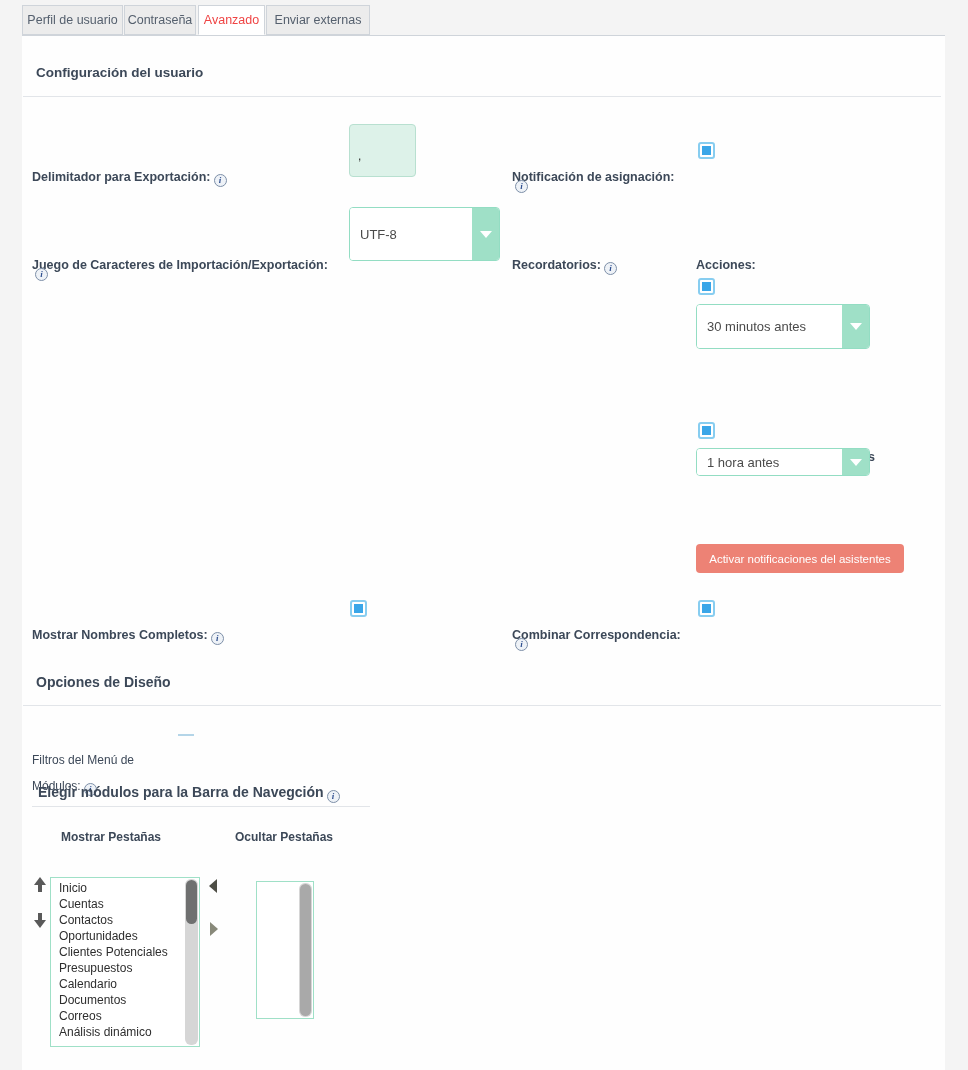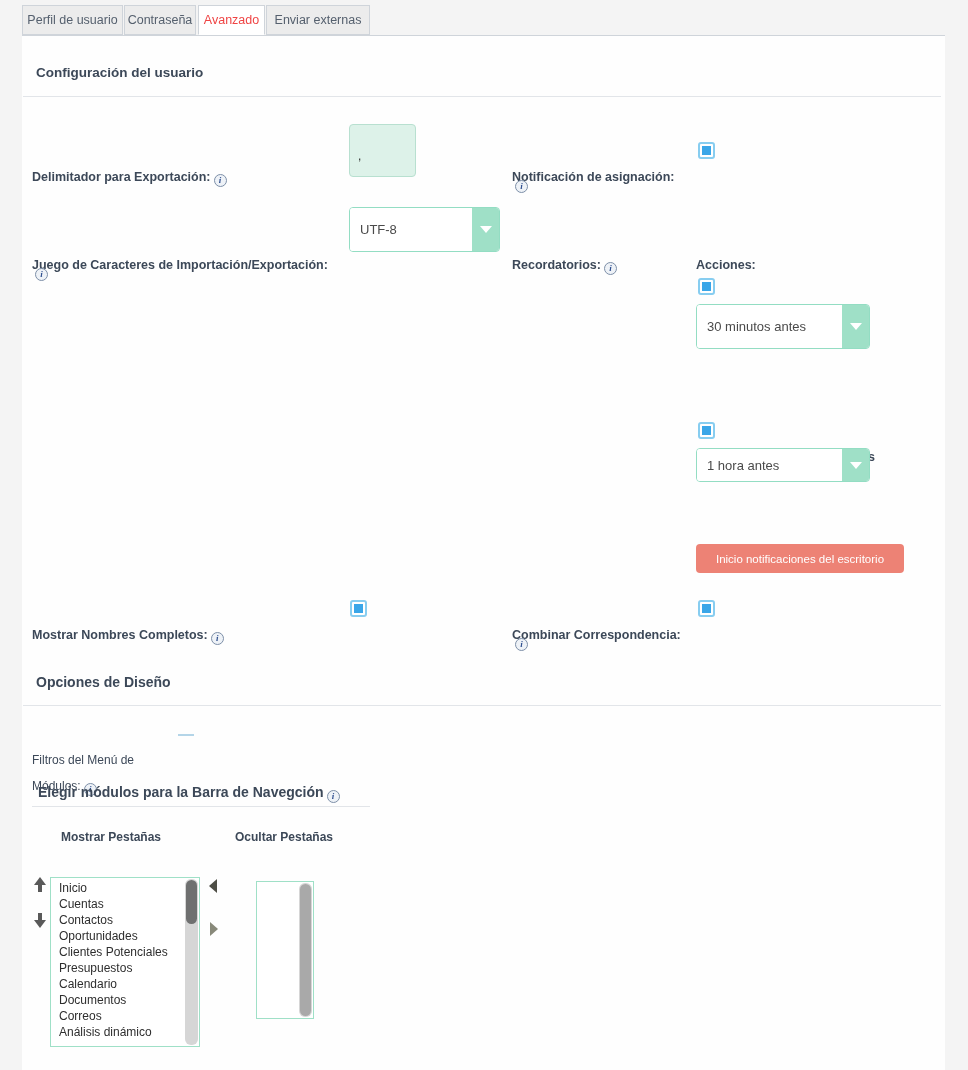--- a/index.html
+++ b/index.html
@@ -265,21 +265,21 @@
   <div class="info-icon standalone" style="left:490px; top:144px;">i</div>
   <div class="cbox" style="left:676px; top:106px;">
     <i></i>
   </div>
 
   <div class="flabel" style="left:10px; top:221px;">
     <span>Juego de Caracteres de Importación/Exportación:</span>
   </div>
   <div class="info-icon standalone" style="left:10px; top:232px;">i</div>
 
-  <div class="ddl" style="left:327px; top:171px; width:151px; height:45px;">
+  <div class="ddl" style="left:327px; top:171px; width:151px; height:54px;">
     <div class="ddl-val">UTF-8</div>
     <div class="ddl-btn">
       <span class="caret"></span>
     </div>
   </div>
 
   <div class="flabel" style="left:490px; top:221px;">
     <span>Recordatorios:</span><span class="info-icon">i</span>
   </div>
 
@@ -299,28 +299,28 @@
       <span class="caret"></span>
     </div>
   </div>
 
   <div class="cbox" style="left:676px; top:386px;">
     <i></i>
   </div>
   <div class="flabel" style="left:700px; top:413px;">
     <span>Enviar e-mail a asistentes</span>
   </div>
-  <div class="ddl" style="left:674px; top:412px; width:174px; height:34px;">
+  <div class="ddl" style="left:674px; top:412px; width:174px; height:28px;">
     <div class="ddl-val">1 hora antes</div>
     <div class="ddl-btn">
       <span class="caret"></span>
     </div>
   </div>
 
-  <button class="btn-coral" style="left:674px; top:508px; width:208px; height:29px;">Inicio notificaciones del escritorio</button>
+  <button class="btn-coral" style="left:674px; top:508px; width:208px; height:29px;">Activar notificaciones del asistentes</button>
 
   <div class="flabel" style="left:10px; top:591px;">
     <span>Mostrar Nombres Completos:</span><span class="info-icon">i</span>
   </div>
   <div class="cbox" style="left:328px; top:564px;">
     <i></i>
   </div>
 
   <div class="flabel" style="left:490px; top:591px;">
     <span>Combinar Correspondencia:</span>

